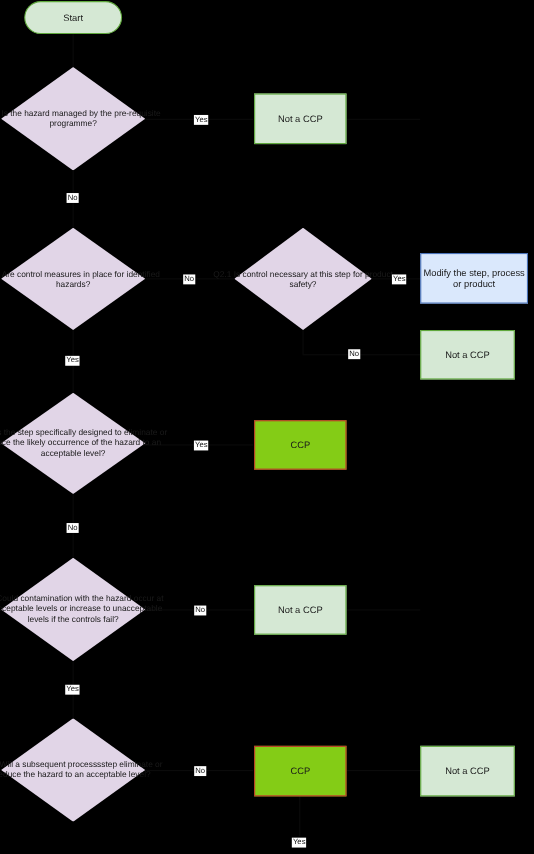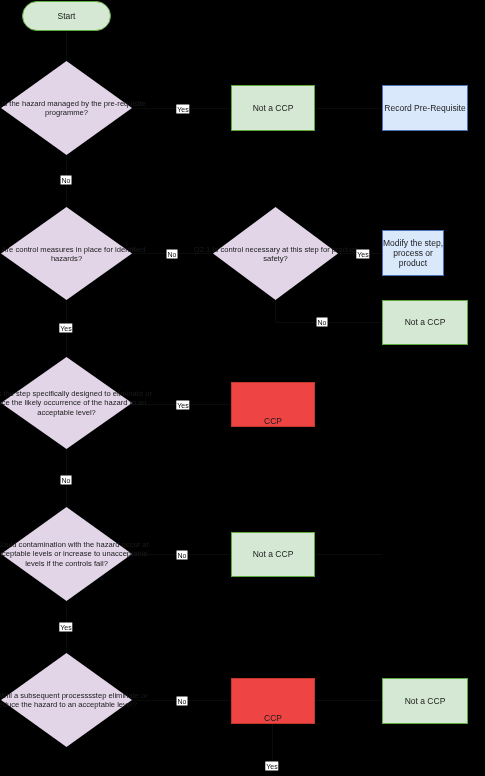--- a/index.html
+++ b/index.html
@@ -29,21 +29,21 @@
   }
 
   
   .box {
     border-style: solid;
     border-width: 1px;
     font-size: 8.5px;
   }
   .box.green  { background: #d5e8d4; border-color: #5fa83c; justify-content: center; }
   .box.blue   { background: #dae8fc; border-color: #4a72b8; }
-  .box.red    { background: #ef4444; border-color: #c0392b; align-items: flex-end; }
+  .box.red    { background: #84cc16; border-color: #c0392b; }
 
   
   .stadium {
     background: #d5e8d4;
     border: 1px solid #5fa83c;
     border-radius: 999px;
     font-size: 8.5px;
   }
 
   
@@ -121,41 +121,38 @@
     <div class="dia-text">Q1. Is the hazard managed by the pre-requisite programme?</div>
   </div>
 
   <div class="edge-label" style="left:183px; top:109px;">Yes</div>
   <div class="edge-label" style="left:66px; top:180px;">No</div>
 
   <div class="node box green" style="left:231px; top:85px; width:84px; height:46px;">
     <span>Not a CCP</span>
   </div>
 
-  <div class="node box blue" style="left:382px; top:85px; width:86px; height:46px;">
-    <span>Record Pre-Requisite</span>
-  </div>
 
   <div class="node diamond" style="left:1px; top:207px; width:131px; height:93px;">
     <div class="dia-shape"></div>
     <div class="dia-text">Q2. Are control measures in place for identified hazards?</div>
   </div>
 
   <div class="edge-label" style="left:172px; top:254px;">No</div>
   <div class="edge-label" style="left:66px; top:328px;">Yes</div>
 
   <div class="node diamond" style="left:213px; top:207px; width:125px; height:93px;">
     <div class="dia-shape"></div>
     <div class="dia-text">Q2.1 Is control necessary at this step for product safety?</div>
   </div>
 
   <div class="edge-label" style="left:363px; top:254px;">Yes</div>
   <div class="edge-label" style="left:322px; top:322px;">No</div>
 
-  <div class="node box blue" style="left:382px; top:230px; width:62px; height:46px;">
+  <div class="node box blue" style="left:382px; top:230px; width:98px; height:46px;">
     <span>Modify the step, process or product</span>
   </div>
 
   <div class="node box green" style="left:382px; top:300px; width:86px; height:45px;">
     <span>Not a CCP</span>
   </div>
 
   <div class="node diamond" style="left:1px; top:357px; width:131px; height:92px;">
     <div class="dia-shape"></div>
     <div class="dia-text">Q3. Is the step specifically designed to eliminate or reduce the likely occurrence of the hazard to an acceptable level?</div>

